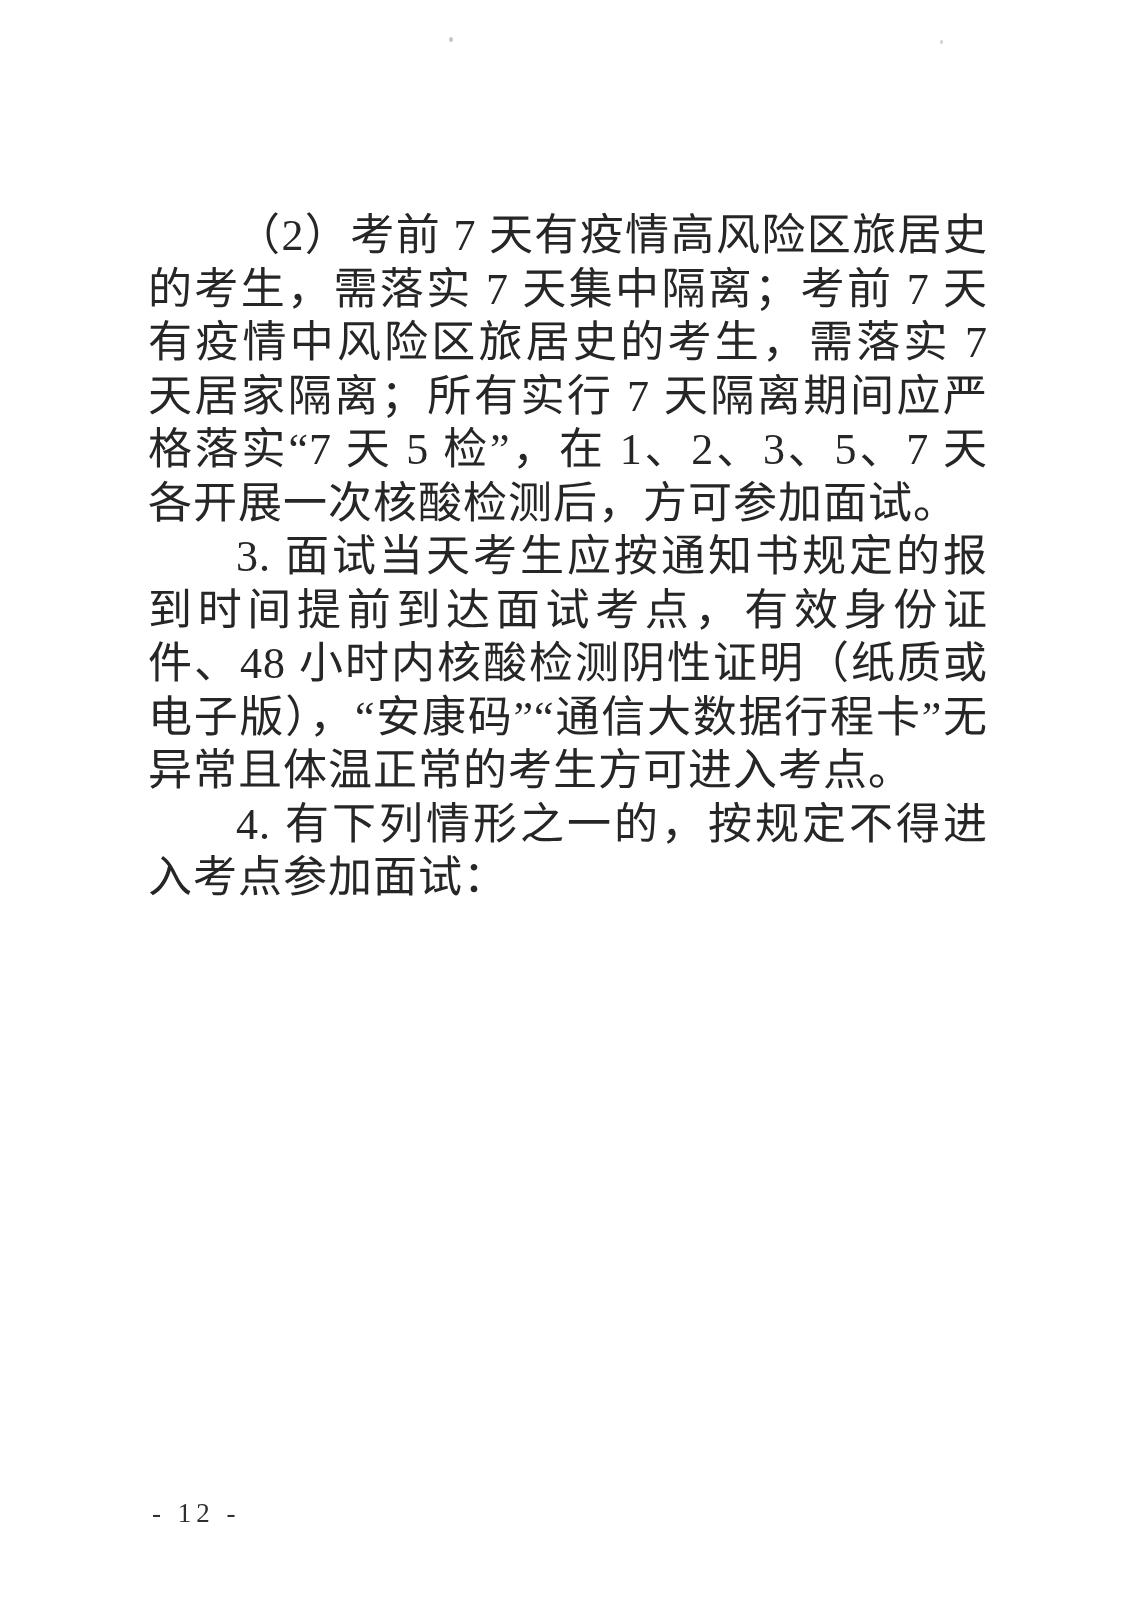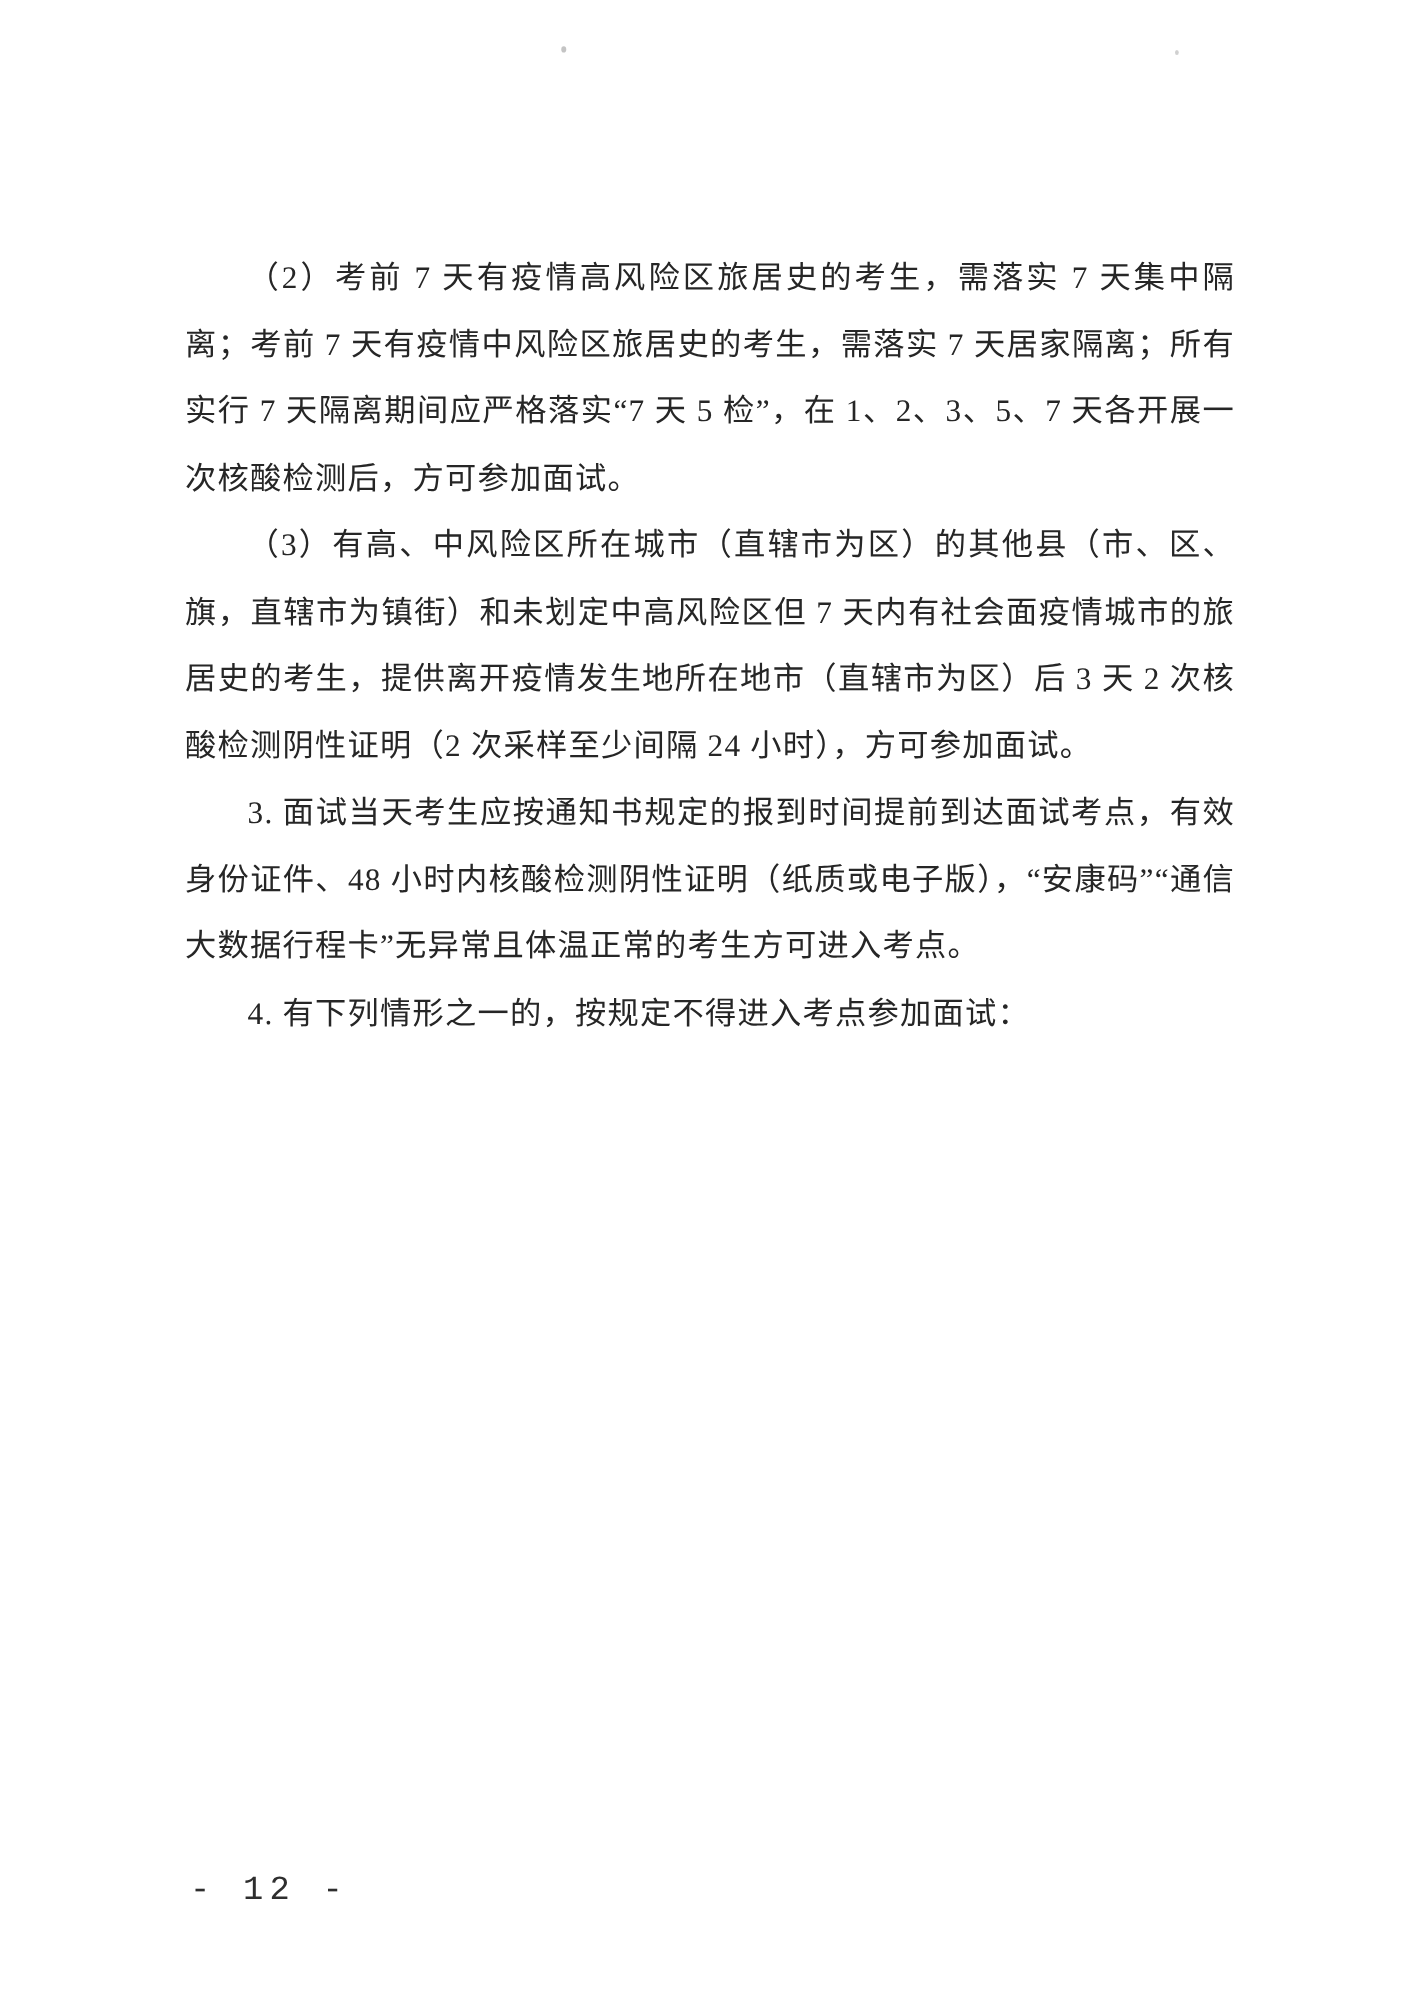--- a/index.html
+++ b/index.html
@@ -11,24 +11,24 @@
     position: relative;
     width: 1132px;
     height: 1600px;
     background: #ffffff;
     overflow: hidden;
     font-family: "Liberation Serif", "DejaVu Serif", serif;
   }
   .text-block {
     position: absolute;
     left: 148px;
-    top: 196px;
+    top: 209px;
     width: 840px;
     color: #262626;
-    font-size: 25px;
+    font-size: 44px;
     line-height: 53.5px;
     text-align: justify;
     text-justify: inter-ideograph;
   }
   .para {
     margin: 0;
     padding: 0;
     text-indent: 2em;
     letter-spacing: 1px;
     word-break: break-all;
@@ -40,41 +40,40 @@
     width: 100%;
     height: 40px;
   }
   .page-number {
     position: absolute;
     left: 152px;
     top: 0;
     font-size: 27px;
     letter-spacing: 5px;
     color: #2e2e2e;
-    font-family: Liberation Mono, monospace;
+    font-family: Liberation Serif, serif;
   }
   .speck {
     position: absolute;
     border-radius: 50%;
     background: #b0b0b0;
   }
   .speck-1 { left: 449px; top: 37px; width: 4px; height: 5px; opacity: 0.75; }
   .speck-2 { left: 940px; top: 40px; width: 3px; height: 4px; opacity: 0.6; }
 </style>
 </head>
 <body>
 
 <div class="page">
 
   <div class="speck speck-1"></div>
   <div class="speck speck-2"></div>
 
   <main class="text-block">
     <p class="para">（2）考前 7 天有疫情高风险区旅居史的考生，需落实 7 天集中隔离；考前 7 天有疫情中风险区旅居史的考生，需落实 7 天居家隔离；所有实行 7 天隔离期间应严格落实“7 天 5 检”，在 1、2、3、5、7 天各开展一次核酸检测后，方可参加面试。</p>
-    <p class="para">（3）有高、中风险区所在城市（直辖市为区）的其他县（市、区、旗，直辖市为镇街）和未划定中高风险区但 7 天内有社会面疫情城市的旅居史的考生，提供离开疫情发生地所在地市（直辖市为区）后 3 天 2 次核酸检测阴性证明（2 次采样至少间隔 24 小时），方可参加面试。</p>
     <p class="para">3. 面试当天考生应按通知书规定的报到时间提前到达面试考点，有效身份证件、48 小时内核酸检测阴性证明（纸质或电子版），“安康码”“通信大数据行程卡”无异常且体温正常的考生方可进入考点。</p>
     <p class="para">4. 有下列情形之一的，按规定不得进入考点参加面试：</p>
   </main>
 
   <footer class="page-footer">
     <span class="page-number">- 12 -</span>
   </footer>
 
 </div>
 

